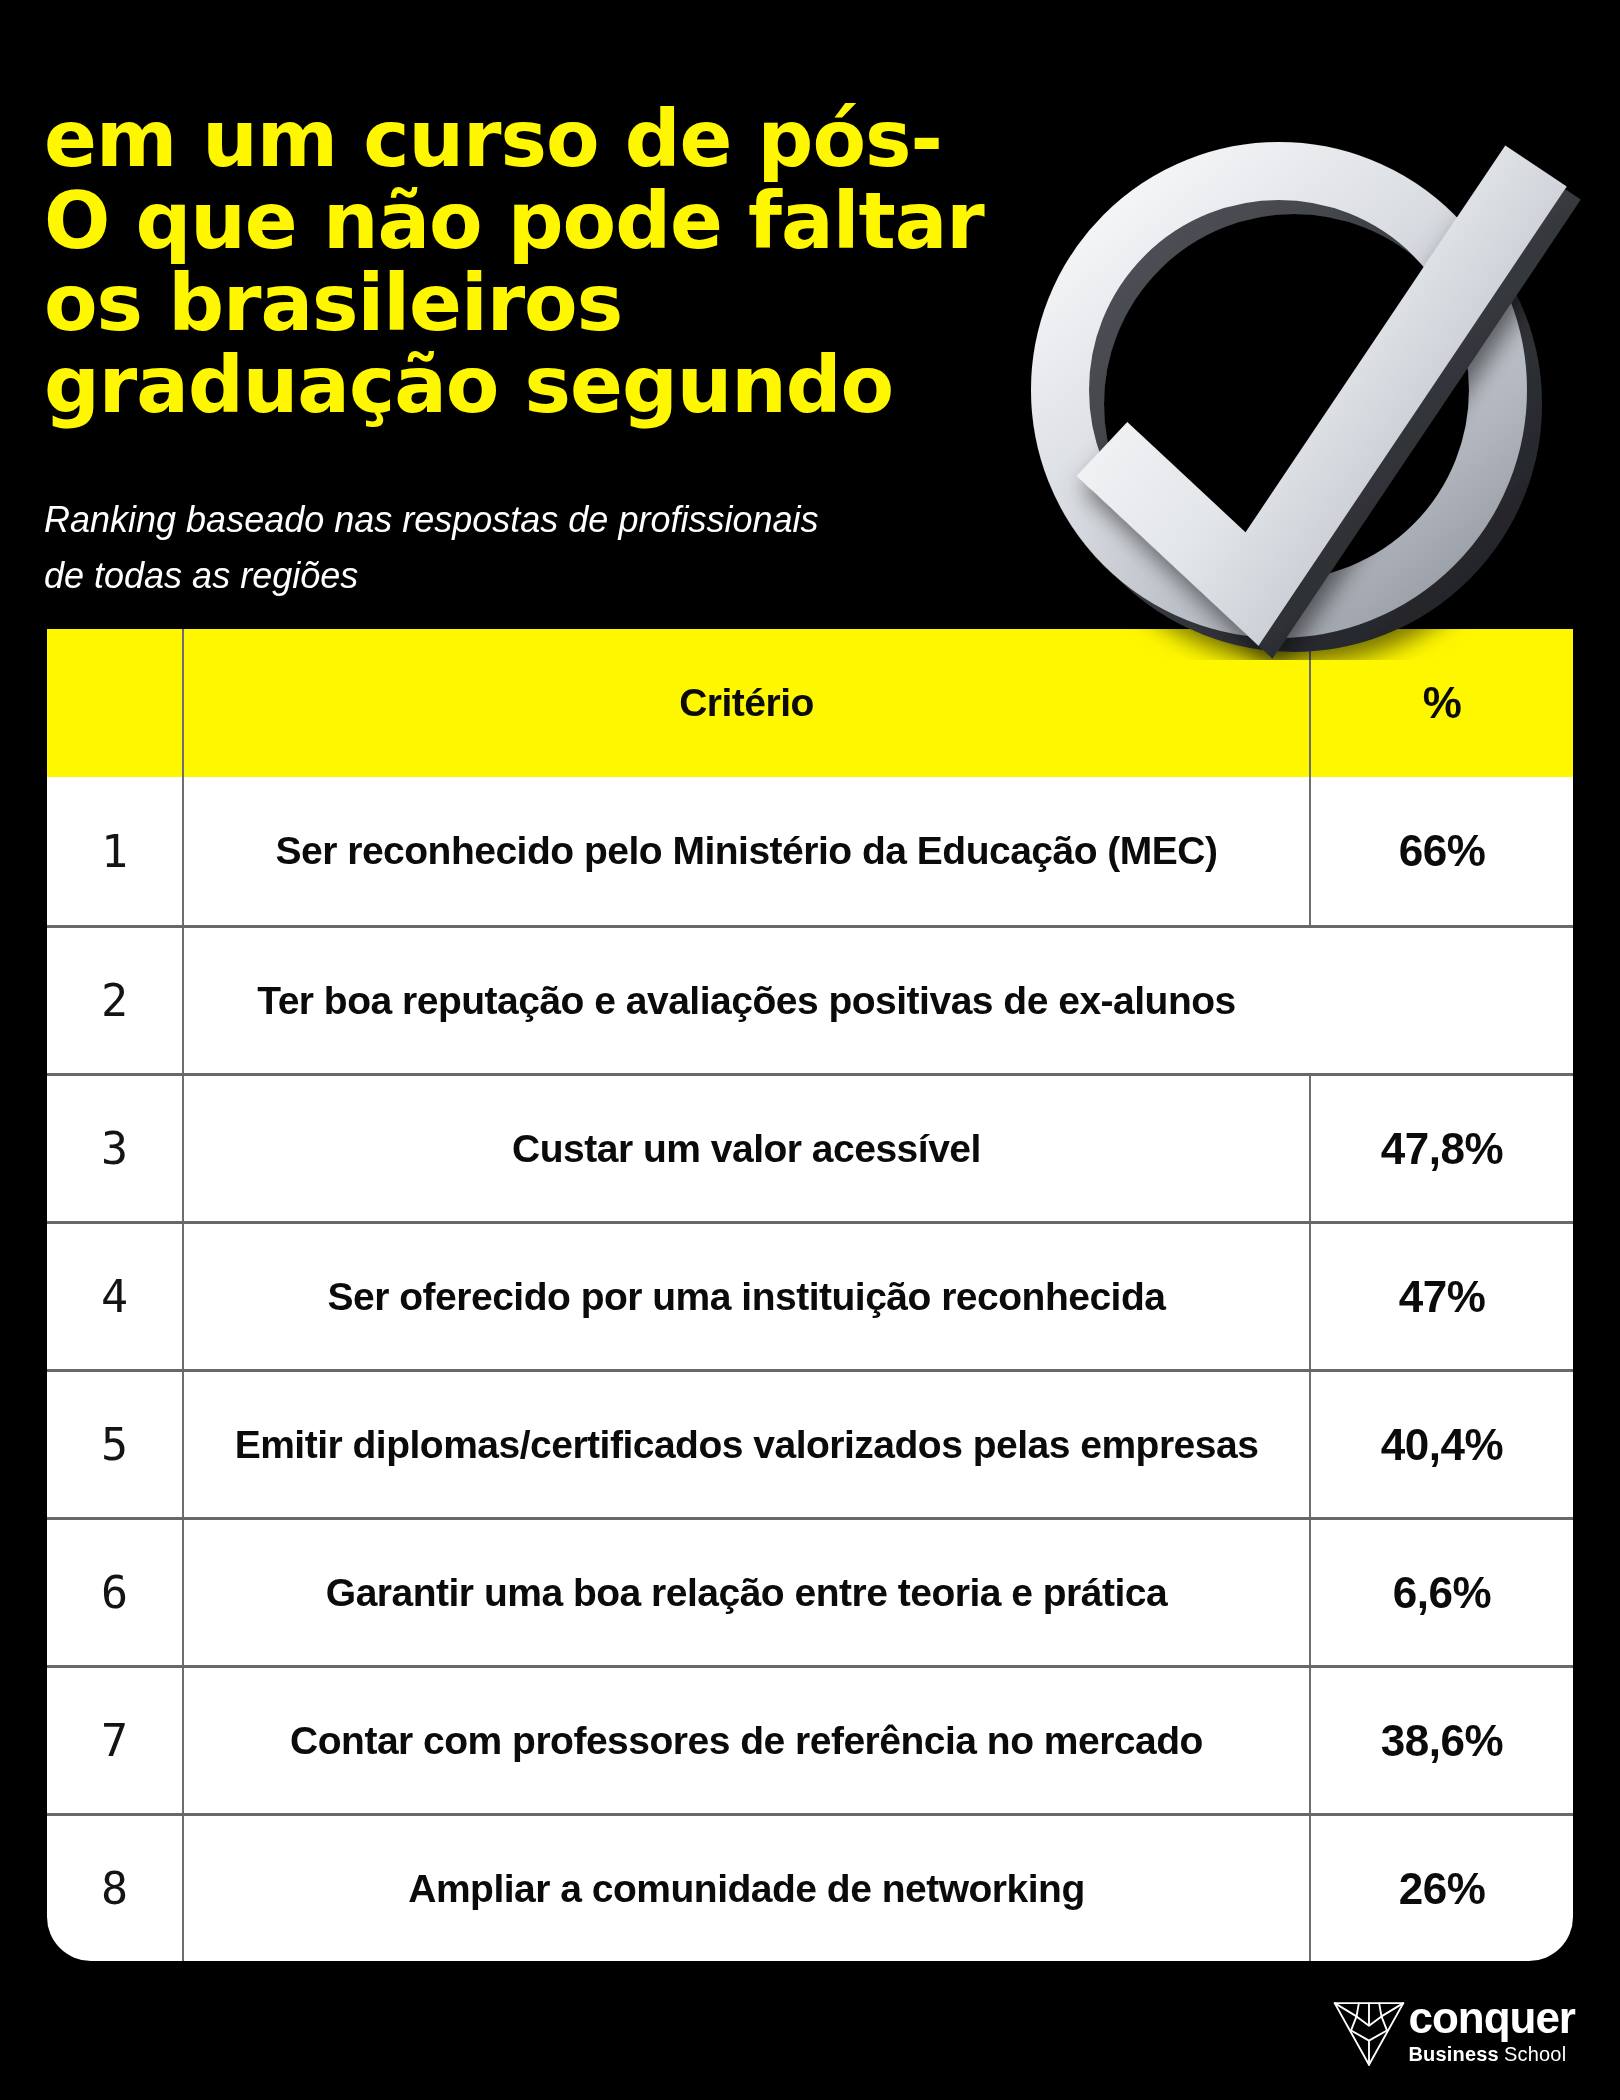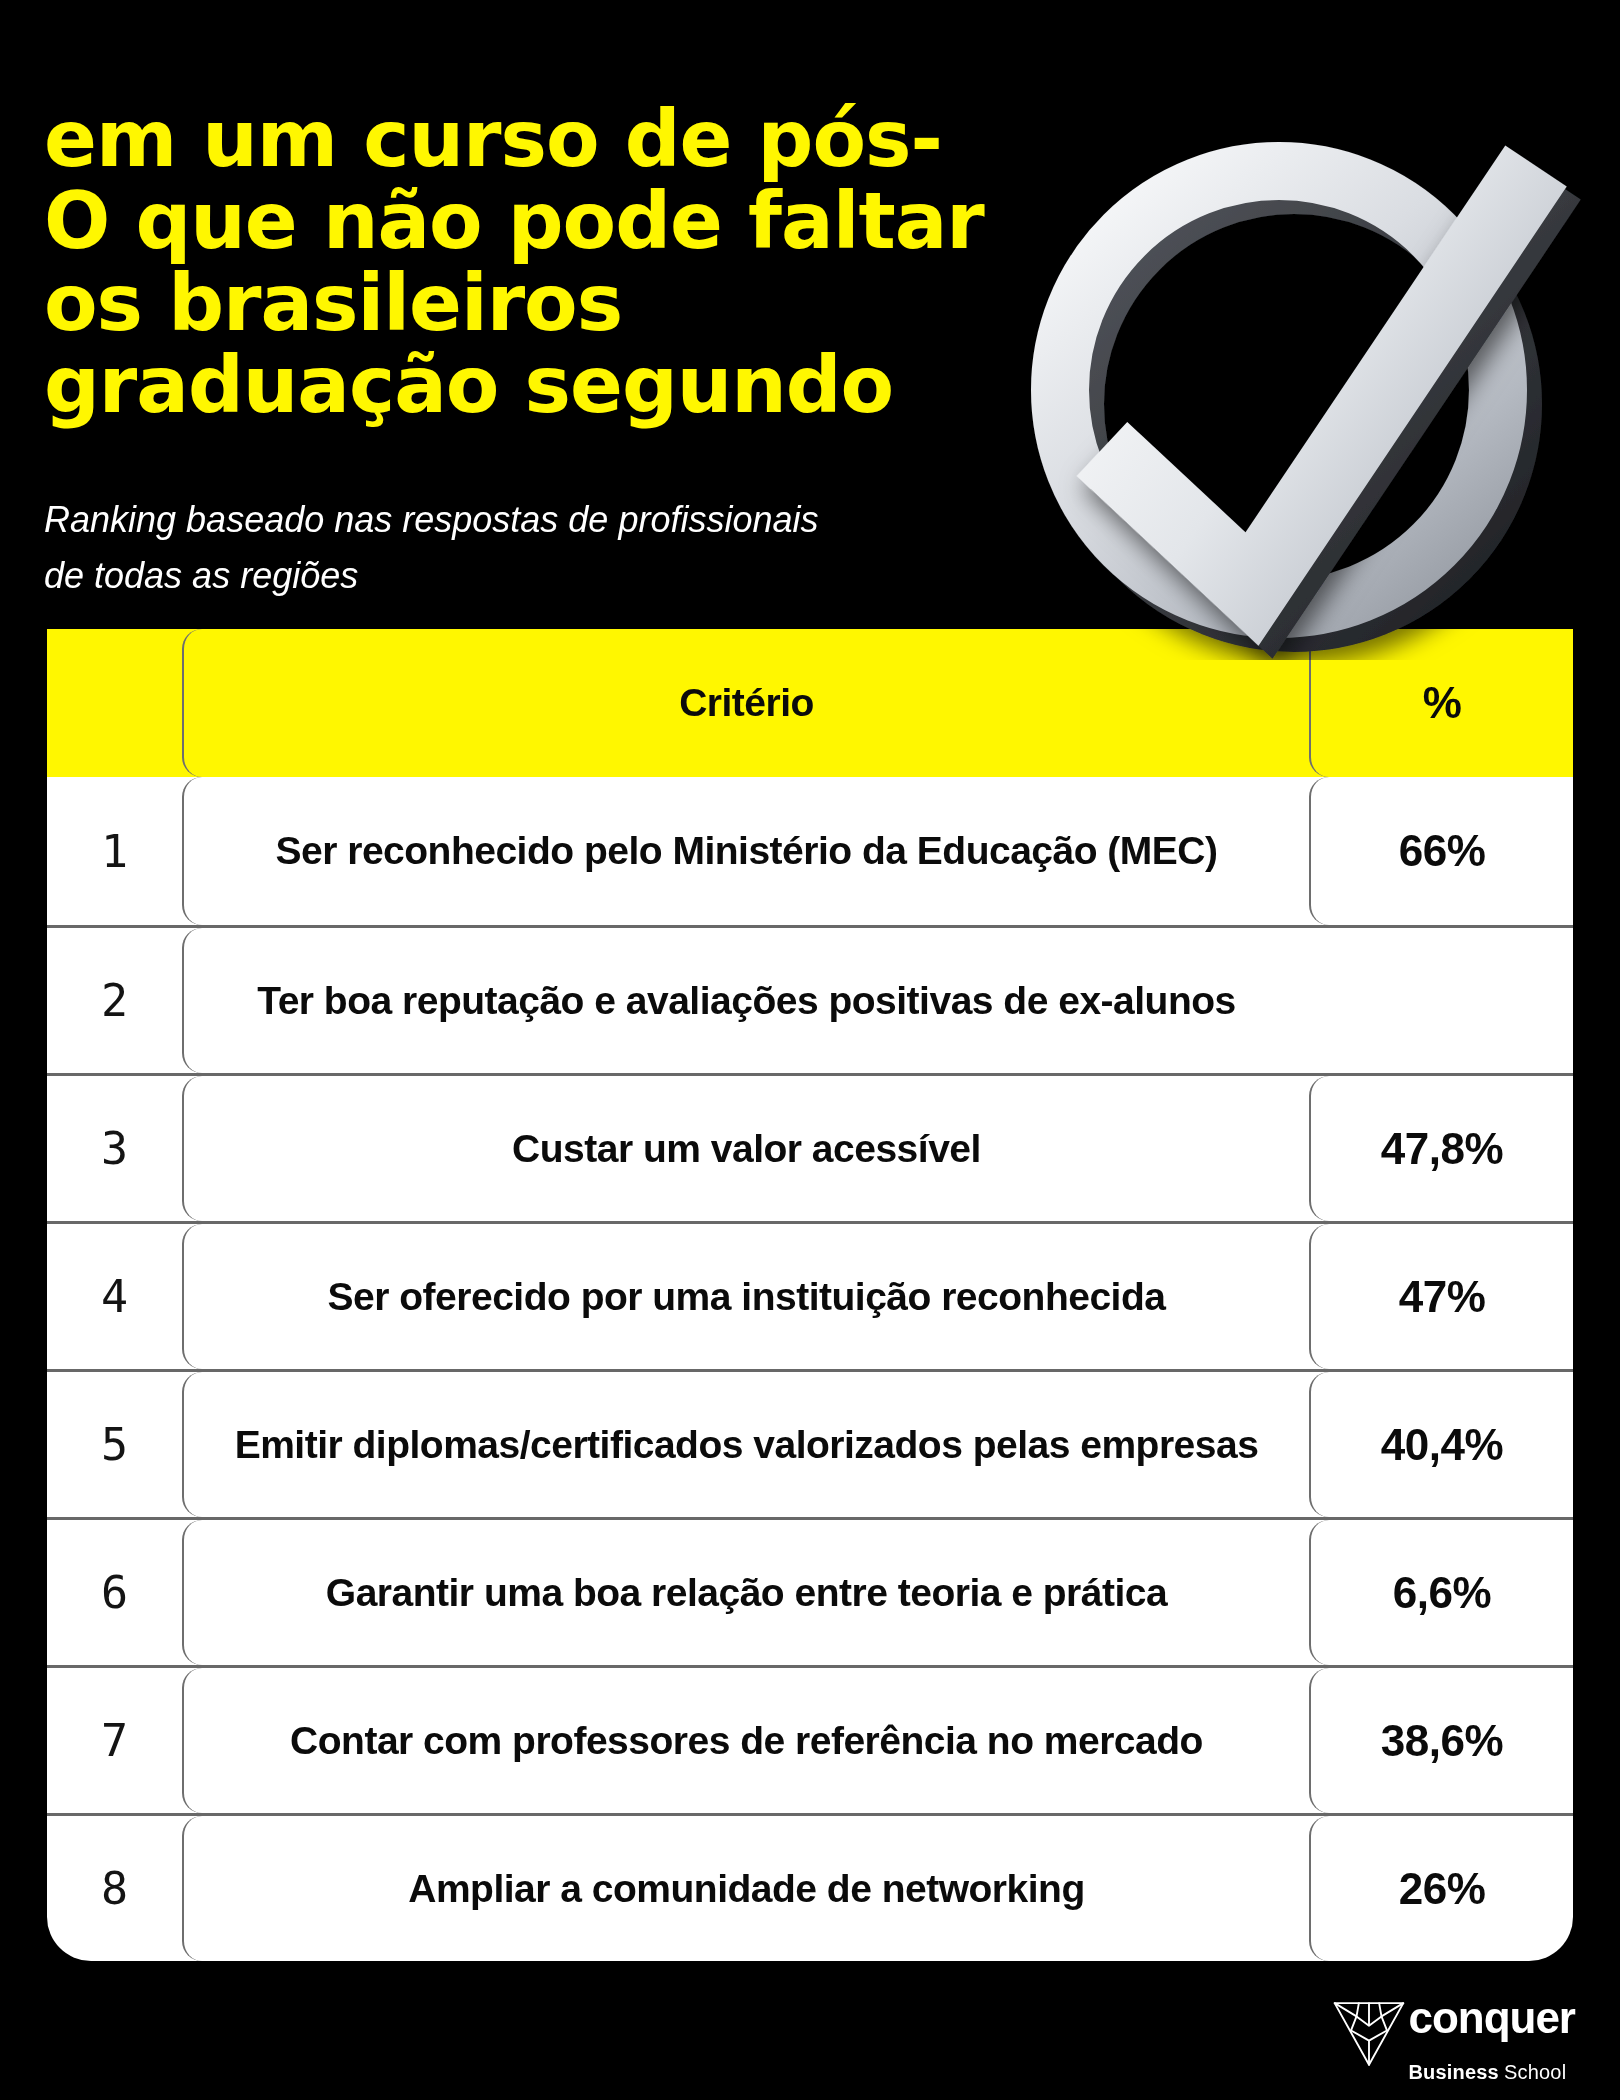--- a/index.html
+++ b/index.html
@@ -51,21 +51,20 @@
     background:#FFF700;
   }
   .t-row + .t-row{border-top:3px solid #686868;}
   .t-row.header + .t-row{border-top:none;}
   .cell{
     display:flex;align-items:center;justify-content:center;
     text-align:left;
     color:#0B0B0B;
     box-sizing:border-box;
     overflow:hidden;
-    border-radius:20px;
   }
   .cell.criterion,.cell.percent{border-left:2px solid #6E6E6E;}
   .header .cell{
     font-weight:bold;font-size:44px;
   }
   .cell.rank{
     font-family:"DejaVu Sans Mono", monospace;
     font-weight:normal;font-size:45px;color:#141414;
   }
   .cell.criterion{
@@ -80,21 +79,21 @@
     position:absolute;right:45px;top:1996px;
     display:flex;align-items:flex-start;gap:0;
     color:#FFFFFF;
   }
   .brand-mark{width:78px;height:72px;flex:none;}
   .brand-text{display:flex;flex-direction:column;}
   .brand-name{
     font-size:44px;font-weight:bold;letter-spacing:-1px;line-height:44px;
   }
   .brand-sub{
-    margin-top:21px;font-size:20px;letter-spacing:0.2px;
+    margin-top:3px;font-size:20px;letter-spacing:0.2px;
   }
   .brand-sub .b{font-weight:bold;}
   .brand-sub .r{font-weight:normal;margin-left:5px;}
 </style>
 </head>
 <body>
 
 <h1 class="title">
   <span>em um curso de pós-</span>
   <span>O que não pode faltar</span>

